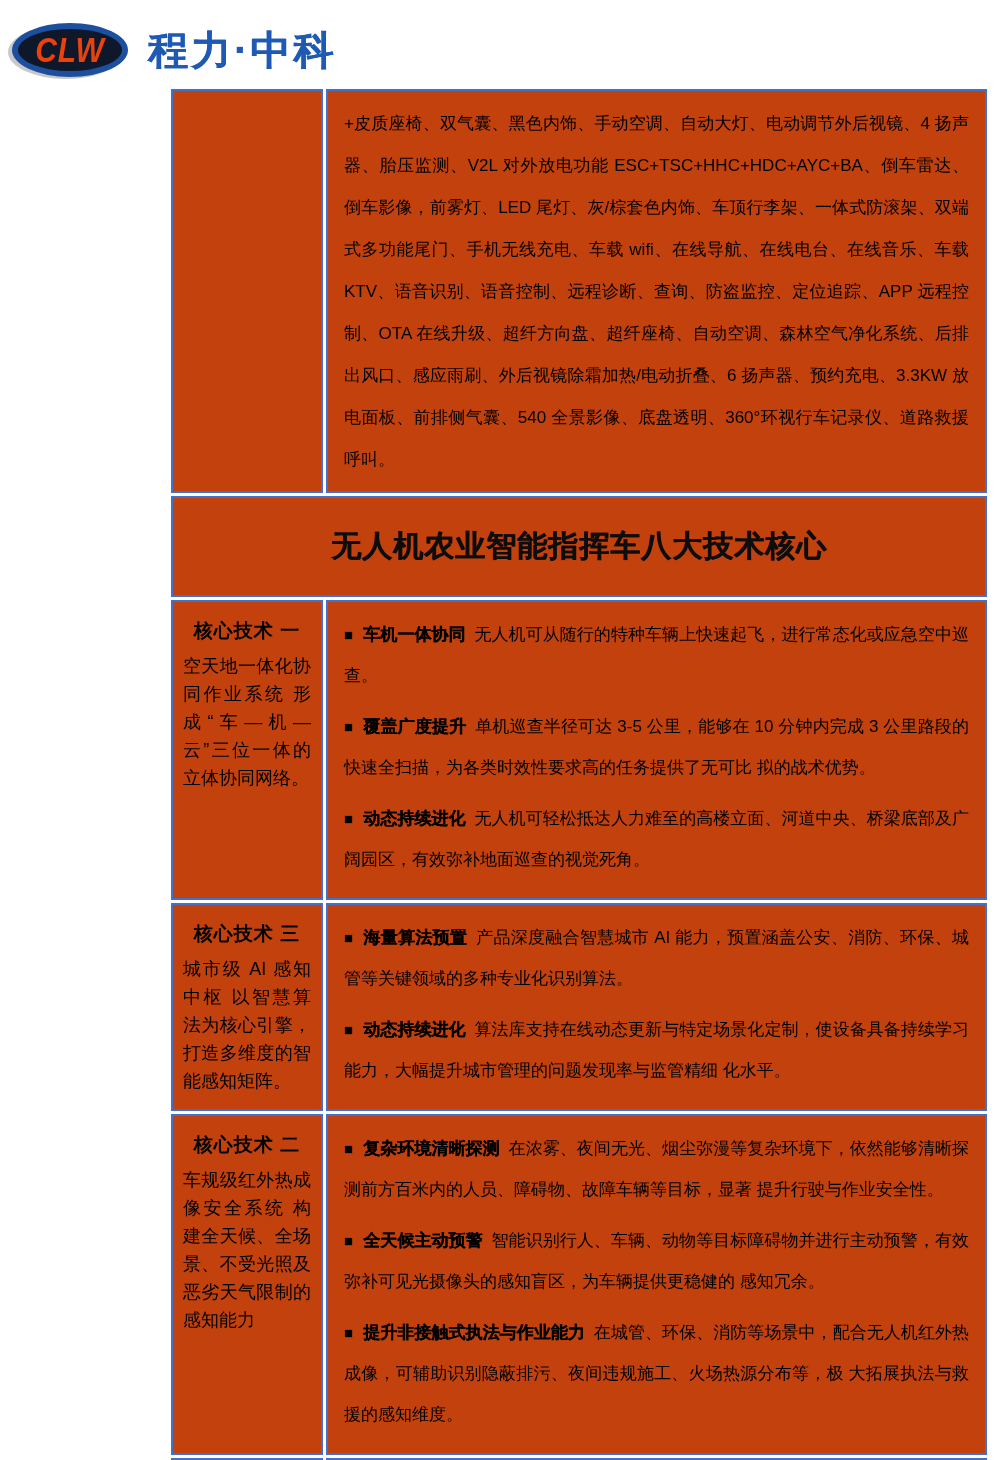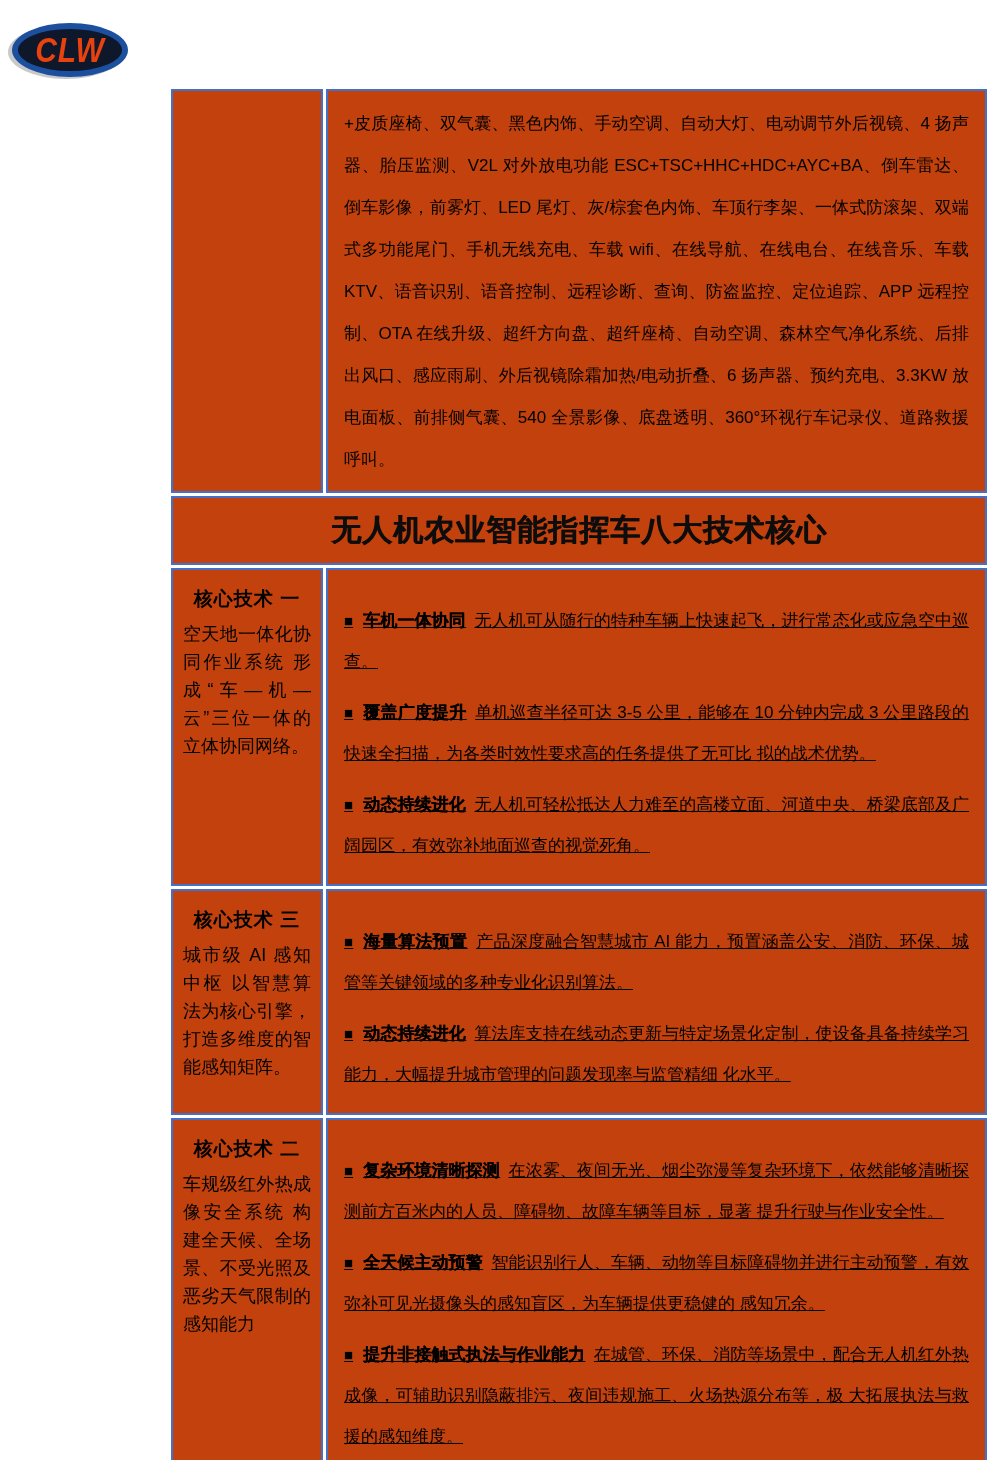--- a/index.html
+++ b/index.html
@@ -66,21 +66,21 @@
   .spec-par {
     padding: 12px 16px 10px 16px;
     font-size: 17px;
     line-height: 42px;
     text-align: justify;
   }
 
   
   .section-title-cell {
     text-align: center;
-    padding: 12px 8px;
+    padding: 28px 8px;
   }
   .section-title {
     font-size: 30px;
     font-weight: 900;
     letter-spacing: 1px;
     color: #0d0d0d;
     text-shadow: 0.7px 0 0 #0d0d0d;
   }
 
   
@@ -91,21 +91,21 @@
     font-size: 19px;
     letter-spacing: 1px;
     margin: 6px 0 8px 0;
     white-space: nowrap;
   }
   .ct-body {
     font-size: 18px;
     line-height: 28px;
     text-align: justify;
   }
-  .ct-right { padding: 20px 16px 8px 16px; text-decoration: underline; }
+  .ct-right { padding: 2px 16px 8px 16px; }
   .point {
     margin: 10px 0;
     font-size: 17px;
     line-height: 41px;
     text-align: justify;
   }
   .bullet {
     font-size: 15px;
     margin-right: 10px;
   }
@@ -115,20 +115,21 @@
     text-shadow: 0.4px 0 0 #000;
   }
 </style>
 </head>
 <body>
 
 <div class="logo-bar">
   <div class="logo-ellipse">
     <span class="clw">CLW</span>
   </div>
+  <div class="brand-name">程力·中科</div>
 </div>
 
 <table class="doc-table">
 
   <tbody>
       <tr>
     <td class="left-col"></td>
     <td>
       <div class="spec-par">+皮质座椅、双气囊、黑色内饰、手动空调、自动大灯、电动调节外后视镜、4 扬声器、胎压监测、V2L 对外放电功能 ESC+TSC+HHC+HDC+AYC+BA、倒车雷达、倒车影像，前雾灯、LED 尾灯、灰/棕套色内饰、车顶行李架、一体式防滚架、双端式多功能尾门、手机无线充电、车载 wifi、在线导航、在线电台、在线音乐、车载 KTV、语音识别、语音控制、远程诊断、查询、防盗监控、定位追踪、APP 远程控制、OTA 在线升级、超纤方向盘、超纤座椅、自动空调、森林空气净化系统、后排出风口、感应雨刷、外后视镜除霜加热/电动折叠、6 扬声器、预约充电、3.3KW 放电面板、前排侧气囊、540 全景影像、底盘透明、360°环视行车记录仪、道路救援呼叫。</div>
     </td>

